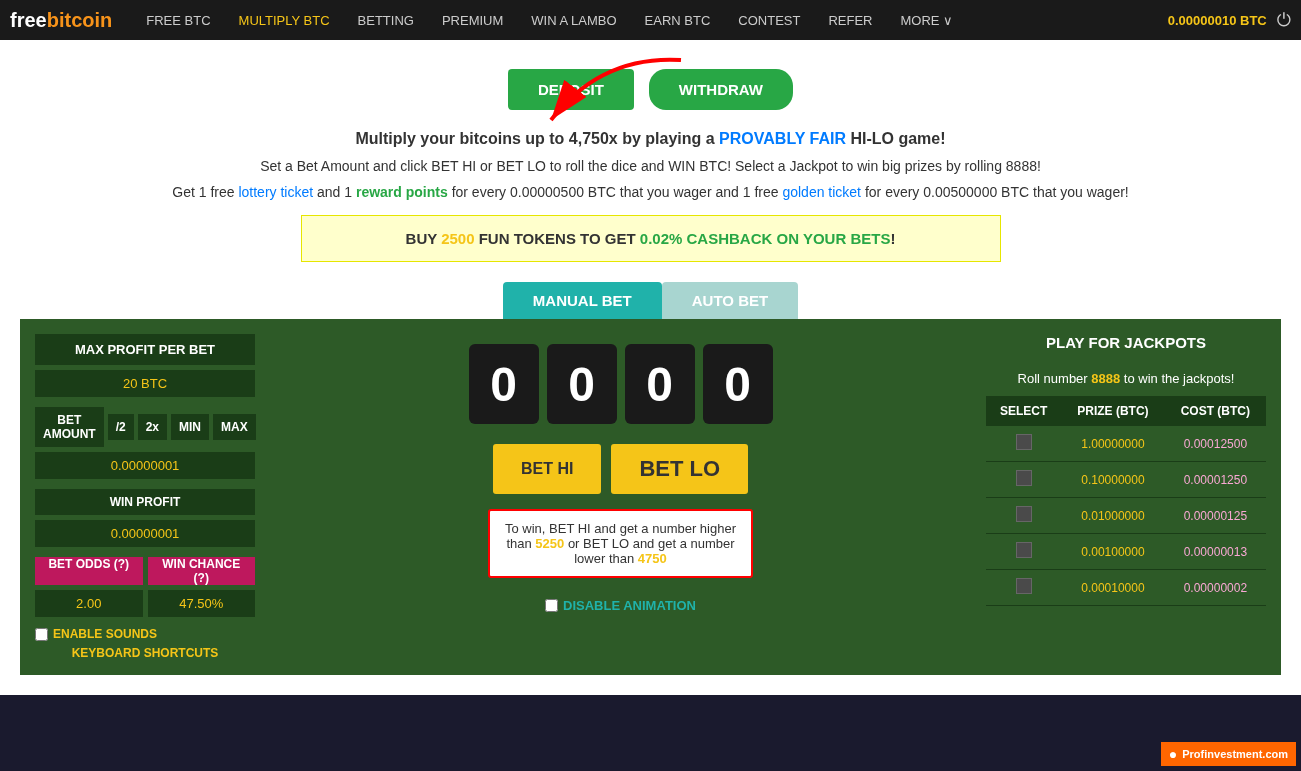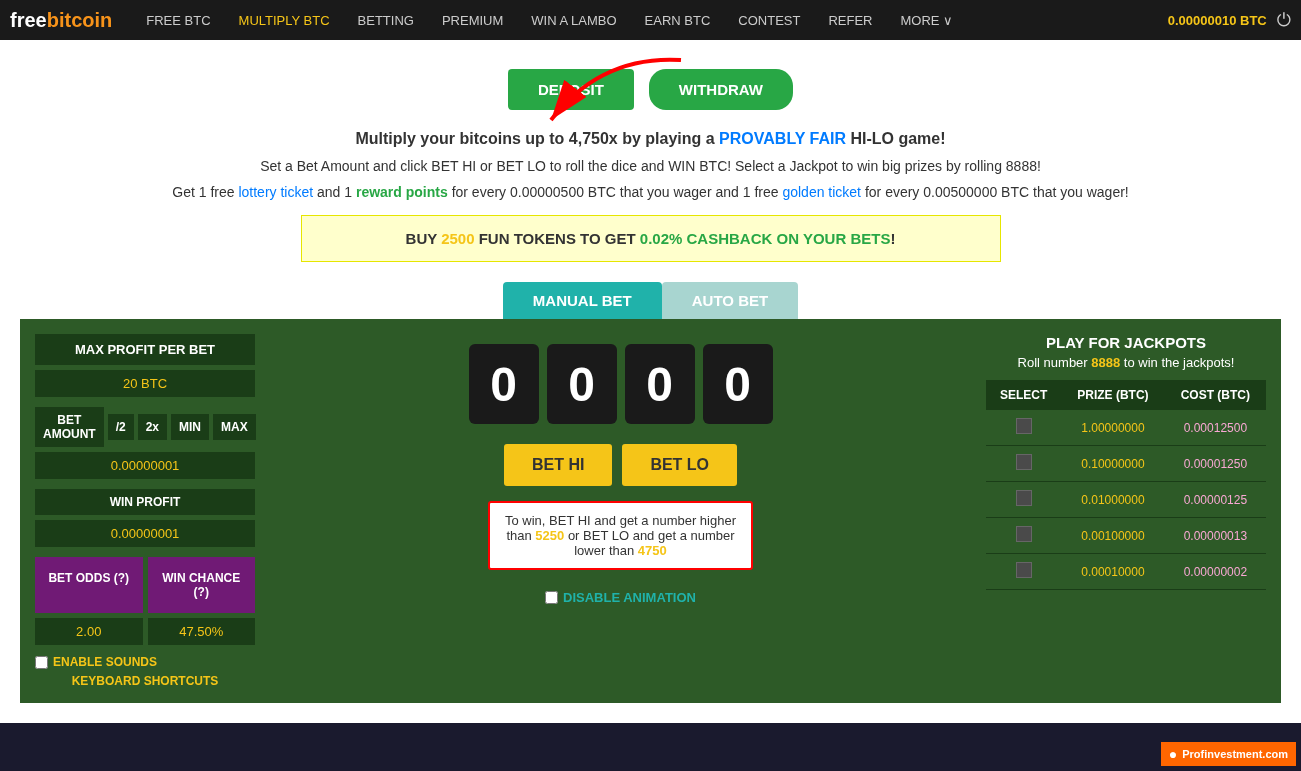--- a/index.html
+++ b/index.html
@@ -220,23 +220,23 @@
       padding: 6px;
       font-size: 13px;
       margin-bottom: 10px;
     }
     .odds-row {
       display: flex;
       gap: 5px;
       margin-bottom: 5px;
     }
     .odds-label {
-      background: #701a75;
-      color: #fff;
-      padding: 14px 8px;
+      background: #be185d;
+      color: #fff;
+      padding: 0 8px;
       font-size: 12px;
       font-weight: bold;
       flex: 1;
       text-align: center;
     }
     .odds-val {
       background: #1a3d17;
       color: #f5c518;
       text-align: center;
       padding: 6px;
@@ -300,21 +300,21 @@
       font-weight: bold;
       border: none;
       cursor: pointer;
       text-transform: uppercase;
       border-radius: 3px;
     }
     .btn-bet-lo {
       background: #f5c518;
       color: #333;
       padding: 12px 28px;
-      font-size: 16px;
+      font-size: 22px;
       font-weight: bold;
       border: none;
       cursor: pointer;
       text-transform: uppercase;
       border-radius: 3px;
     }
 
     
     .win-tooltip {
       border: 2px solid red;
@@ -344,21 +344,21 @@
     .right-panel {
       width: 280px;
       flex-shrink: 0;
     }
     .jackpot-title {
       color: #fff;
       font-size: 15px;
       font-weight: bold;
       text-align: center;
       text-transform: uppercase;
-      margin-bottom: 4px;
+      margin-bottom: 20px;
     }
     .jackpot-desc {
       color: #fff;
       font-size: 13px;
       text-align: center;
       margin-bottom: 10px;
     }
     .jackpot-desc .num { color: #f5c518; font-weight: bold; }
     .jackpot-table {
       width: 100%;

